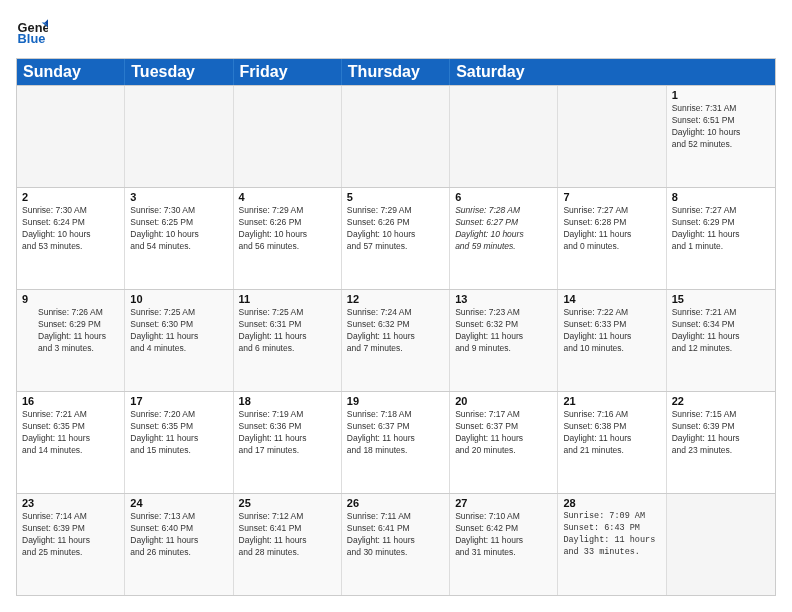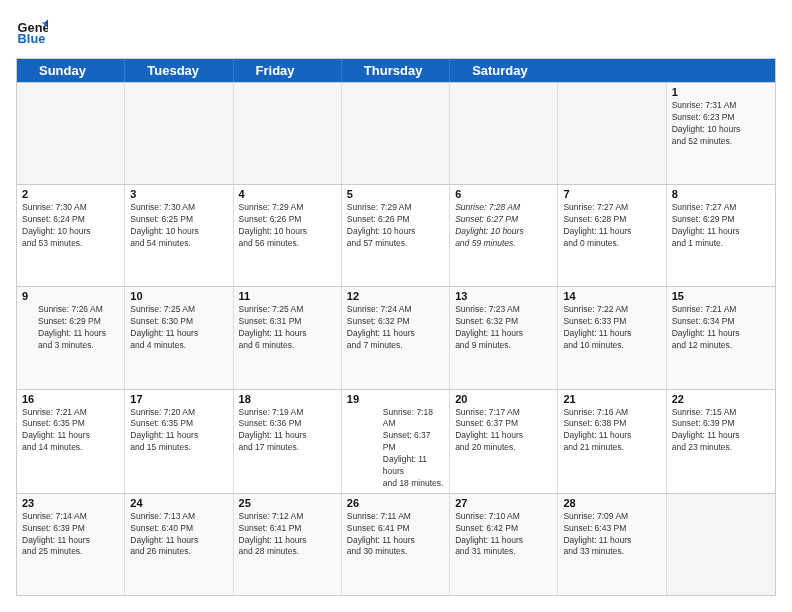--- a/index.html
+++ b/index.html
@@ -50,23 +50,23 @@
       flex-direction: column;
       border: 1px solid #ccc;
     }
     .cal-header {
       display: grid;
       grid-template-columns: repeat(7, 1fr);
       background: #1565c0;
     }
     .cal-header-cell {
       color: #fff;
-      font-size: 13px;
+      font-size: 16px;
       font-weight: bold;
-      padding: 4px 22px;
+      padding: 4px 6px;
       border-right: 1px solid #2979cc;
     }
     .cal-header-cell:last-child { border-right: none; }
     .cal-body {
       flex: 1;
       display: flex;
       flex-direction: column;
     }
     .cal-week {
       display: grid;
@@ -133,21 +133,21 @@
     <div class="cal-week">
           <div class="cal-cell empty"></div>
           <div class="cal-cell empty"></div>
           <div class="cal-cell empty"></div>
           <div class="cal-cell empty"></div>
           <div class="cal-cell empty"></div>
           <div class="cal-cell empty"></div>
           <div class="cal-cell alt-row">
             <span class="day-num">1</span>
             <div class="day-info" style="white-space: pre-line;">Sunrise: 7:31 AM
-Sunset: 6:23 PM
+Sunset: 6:51 PM
 Daylight: 10 hours
 and 52 minutes.</div>
           </div>
         </div>
         <div class="cal-week">
           <div class="cal-cell">
             <span class="day-num">2</span>
             <div class="day-info" style="white-space: pre-line;">Sunrise: 7:30 AM
 Sunset: 6:24 PM
 Daylight: 10 hours
@@ -264,21 +264,21 @@
           </div>
           <div class="cal-cell">
             <span class="day-num">18</span>
             <div class="day-info" style="white-space: pre-line;">Sunrise: 7:19 AM
 Sunset: 6:36 PM
 Daylight: 11 hours
 and 17 minutes.</div>
           </div>
           <div class="cal-cell">
             <span class="day-num">19</span>
-            <div class="day-info" style="white-space: pre-line; margin-left: 36px;">Sunrise: 7:18 AM
+            <div class="day-info" style="white-space: pre-line;">Sunrise: 7:18 AM
 Sunset: 6:37 PM
 Daylight: 11 hours
 and 18 minutes.</div>
           </div>
           <div class="cal-cell">
             <span class="day-num">20</span>
             <div class="day-info" style="white-space: pre-line;">Sunrise: 7:17 AM
 Sunset: 6:37 PM
 Daylight: 11 hours
 and 20 minutes.</div>
@@ -329,21 +329,21 @@
           </div>
           <div class="cal-cell alt-row">
             <span class="day-num">27</span>
             <div class="day-info" style="white-space: pre-line;">Sunrise: 7:10 AM
 Sunset: 6:42 PM
 Daylight: 11 hours
 and 31 minutes.</div>
           </div>
           <div class="cal-cell alt-row">
             <span class="day-num">28</span>
-            <div class="day-info" style="white-space: pre-line;">Sunrise: 7:09 AM
+            <div class="day-info" style="white-space: pre-line; font-family: Liberation Mono, monospace;">Sunrise: 7:09 AM
 Sunset: 6:43 PM
 Daylight: 11 hours
 and 33 minutes.</div>
           </div>
           <div class="cal-cell empty"></div>
         </div>
       </div>
   </div>
 </div>
 

